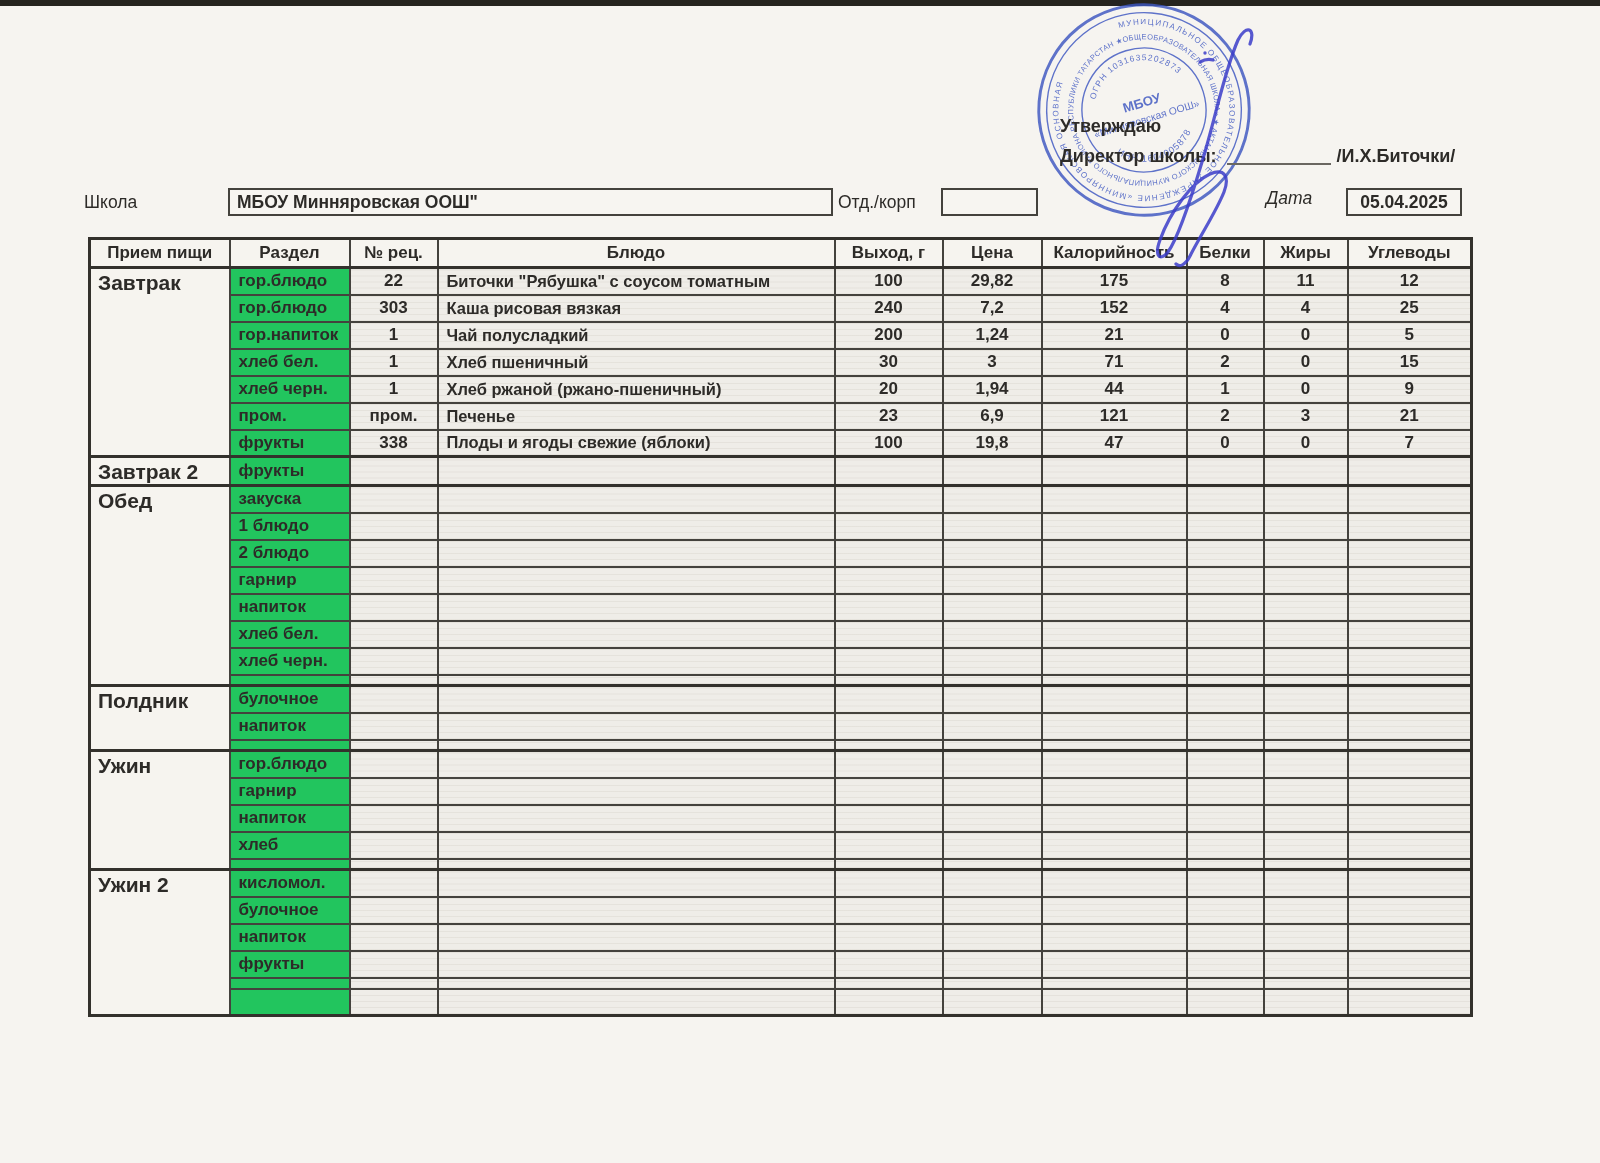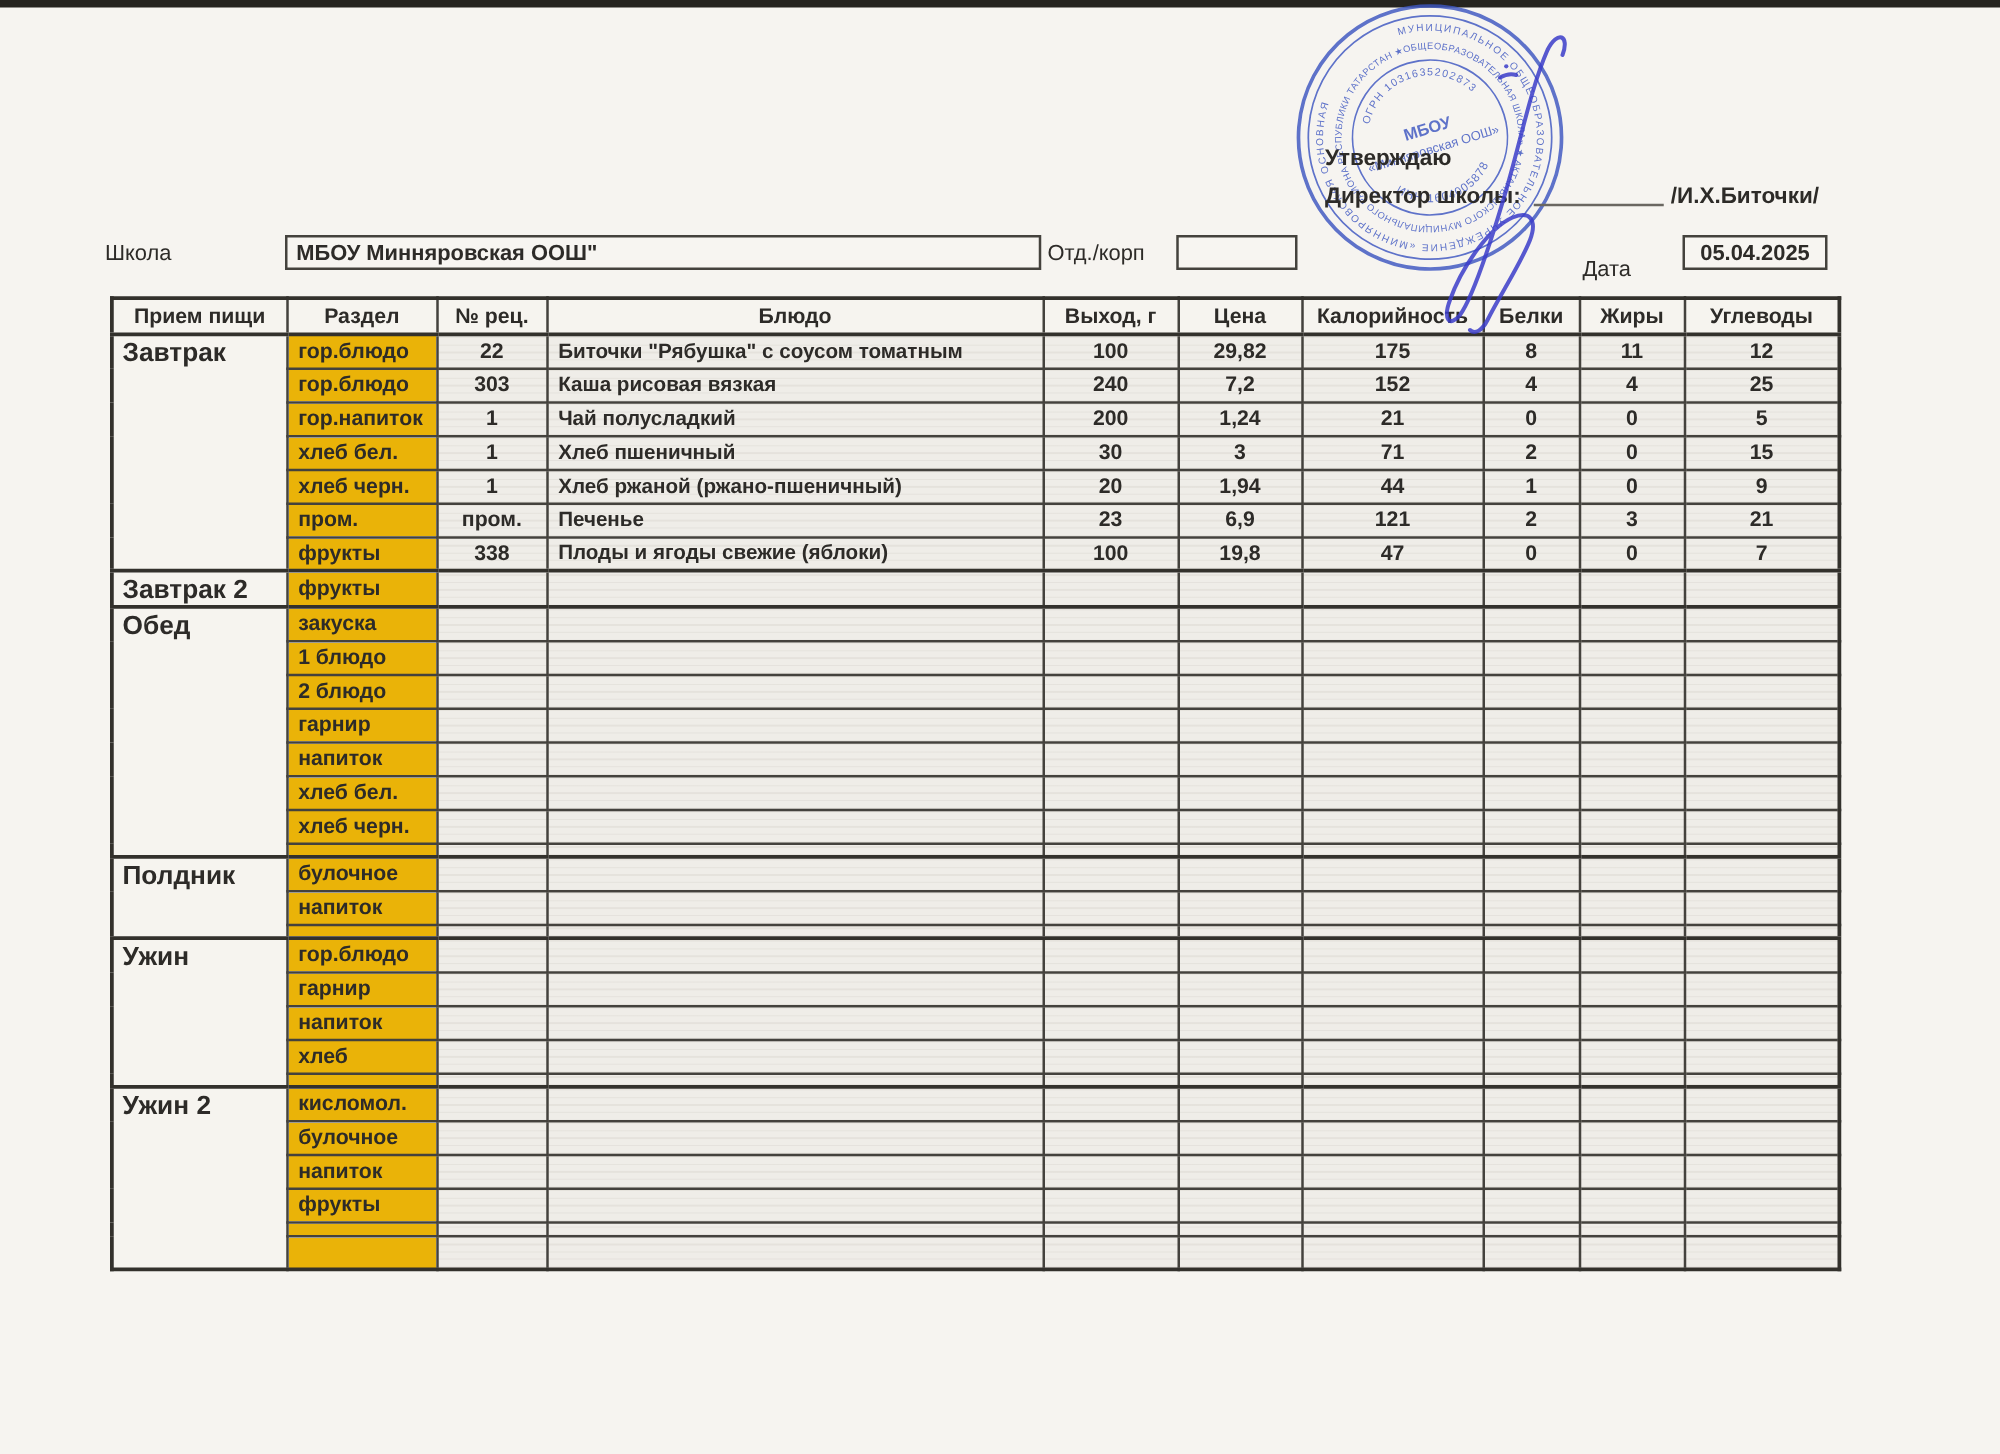--- a/index.html
+++ b/index.html
@@ -31,21 +31,21 @@
     box-sizing:border-box; border:2px solid #44423d; overflow:hidden; white-space:nowrap;
     font-size:17px; font-weight:700; color:#2d2b28; padding:0 4px; height:27px; text-align:center;
   }
   .menu th { height:29px; background:#f6f4ef; border-bottom:3px solid #33312c;margin-top:36px; }
   .menu td {
     background:#efede8;
     background-image:repeating-linear-gradient(0deg, rgba(138,130,117,0.10) 0 1px, transparent 1px 6px);
   }
   .menu td.meal { background:#f6f4ef; background-image:none; text-align:left; vertical-align:top;
                   padding:2px 4px 0 7px; font-size:21px; }
-  .menu td.razdel { text-align:left; padding-left:8px; background:#eab308; background-image:none; }
+  .menu td.razdel { text-align:left; padding-left:8px; background:#22c55e; background-image:none; }
   .menu td.dish { text-align:left; padding-left:8px; font-size:16.5px; }
   .menu tr.sec-start td { border-top:3px solid #33312c; }
   .menu tr.thin td { height:11px; padding:0; }
 
   
   .stamp { position:absolute; left:1026px; top:-8px; width:236px; height:236px; z-index:3;
            color:#3d56c1; opacity:0.82; transform:rotate(-17deg); }
   .stamp text, .stamp textPath { fill:#3d56c1; font-family:"Liberation Sans","DejaVu Sans",sans-serif; }
 
   
@@ -94,21 +94,21 @@
       <span>/И.Х.Биточки/</span>
     </div>
   </div>
 
   <div class="lbl" style="left:84px; top:192px;">Школа</div>
   <div class="fbox" style="left:228px; top:188px; width:605px; height:28px;">МБОУ Минняровская ООШ"</div>
 
   <div class="lbl" style="left:838px; top:192px;">Отд./корп</div>
   <div class="fbox" style="left:941px; top:188px; width:97px; height:28px;"></div>
 
-  <div class="lbl" style="left:1266px; top:205px;">Дата</div>
+  <div class="lbl" style="left:1266px; top:188px;font-style:italic;">Дата</div>
   <div class="fbox center" style="left:1346px; top:188px; width:116px; height:28px;">05.04.2025</div>
 
   <table class="menu">
       <colgroup>
         <col style="width: 140px;">
         <col style="width: 120px;">
         <col style="width: 88px;">
         <col style="width: 397px;">
         <col style="width: 108px;">
         <col style="width: 99px;">

